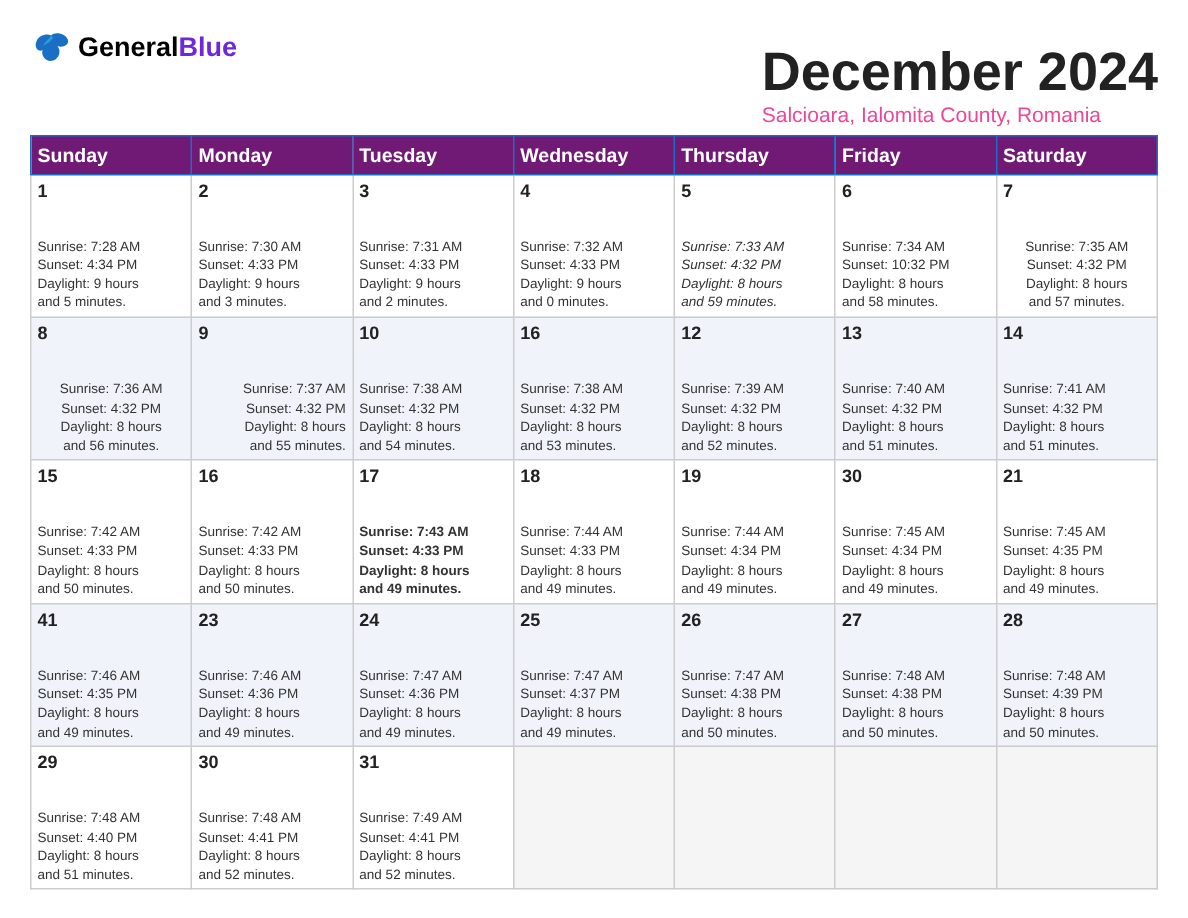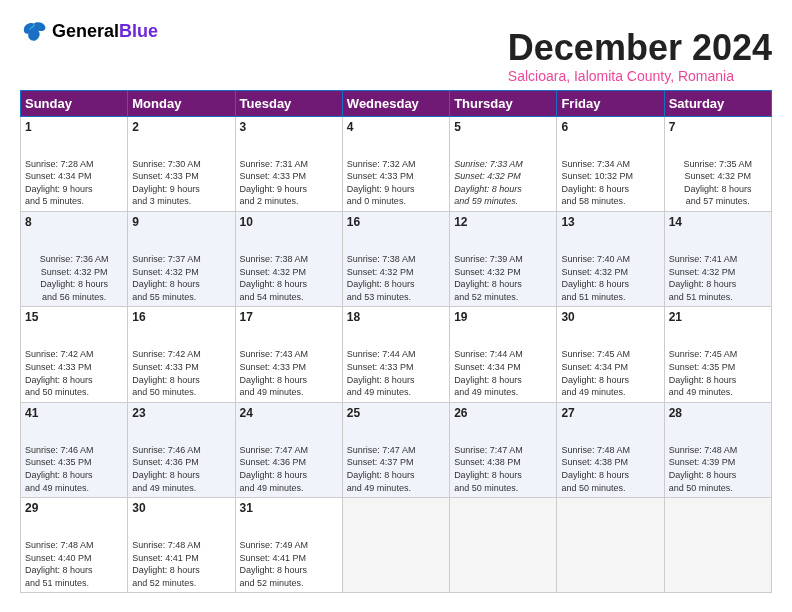--- a/index.html
+++ b/index.html
@@ -180,21 +180,21 @@
         <tr class="row-alt">
           <td>
             <span class="day-num">8</span>
             <div class="day-info" style="white-space: pre-line; text-align: center;">Sunrise: 7:36 AM
 Sunset: 4:32 PM
 Daylight: 8 hours
 and 56 minutes.</div>
           </td>
           <td>
             <span class="day-num">9</span>
-            <div class="day-info" style="white-space: pre-line;">Sunrise: 7:37 AM
+            <div class="day-info" style="white-space: pre-line; text-align: right;">Sunrise: 7:37 AM
 Sunset: 4:32 PM
 Daylight: 8 hours
 and 55 minutes.</div>
           </td>
           <td>
             <span class="day-num">10</span>
             <div class="day-info" style="white-space: pre-line;">Sunrise: 7:38 AM
 Sunset: 4:32 PM
 Daylight: 8 hours
 and 54 minutes.</div>
@@ -238,21 +238,21 @@
           </td>
           <td>
             <span class="day-num">16</span>
             <div class="day-info" style="white-space: pre-line;">Sunrise: 7:42 AM
 Sunset: 4:33 PM
 Daylight: 8 hours
 and 50 minutes.</div>
           </td>
           <td>
             <span class="day-num">17</span>
-            <div class="day-info" style="white-space: pre-line;">Sunrise: 7:43 AM
+            <div class="day-info" style="white-space: pre-line; font-weight: bold;">Sunrise: 7:43 AM
 Sunset: 4:33 PM
 Daylight: 8 hours
 and 49 minutes.</div>
           </td>
           <td>
             <span class="day-num">18</span>
             <div class="day-info" style="white-space: pre-line;">Sunrise: 7:44 AM
 Sunset: 4:33 PM
 Daylight: 8 hours
 and 49 minutes.</div>

